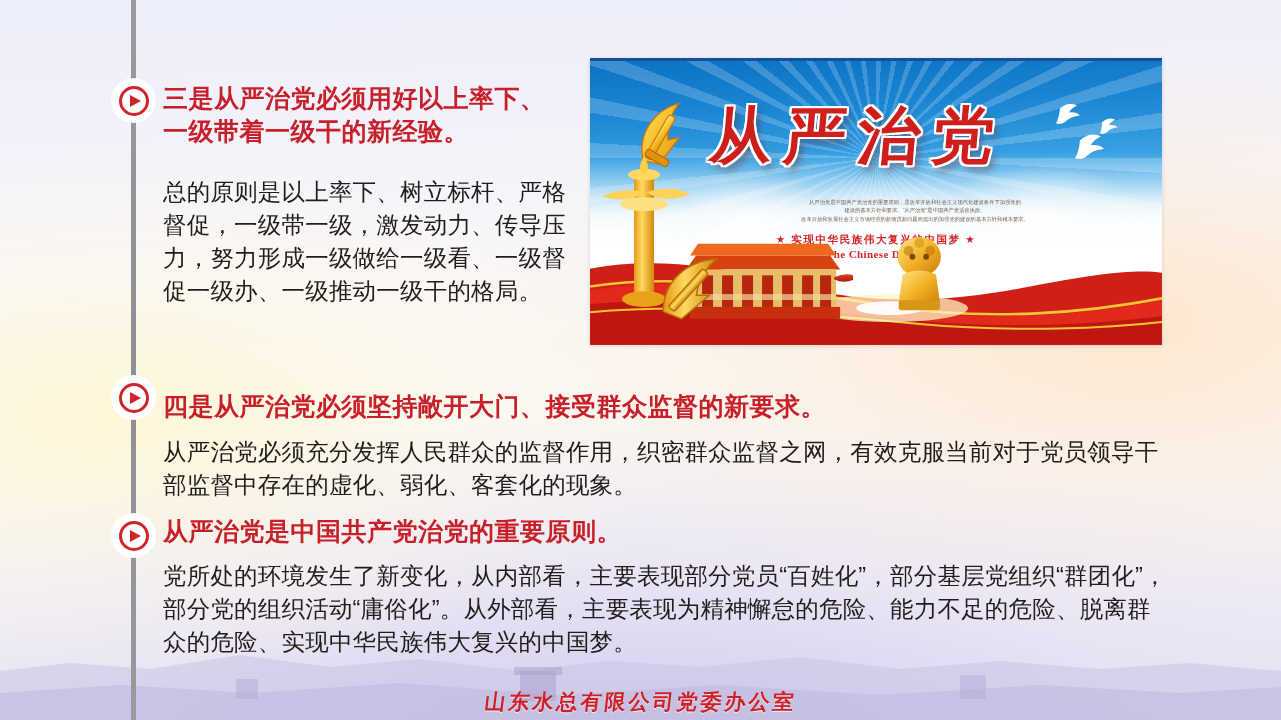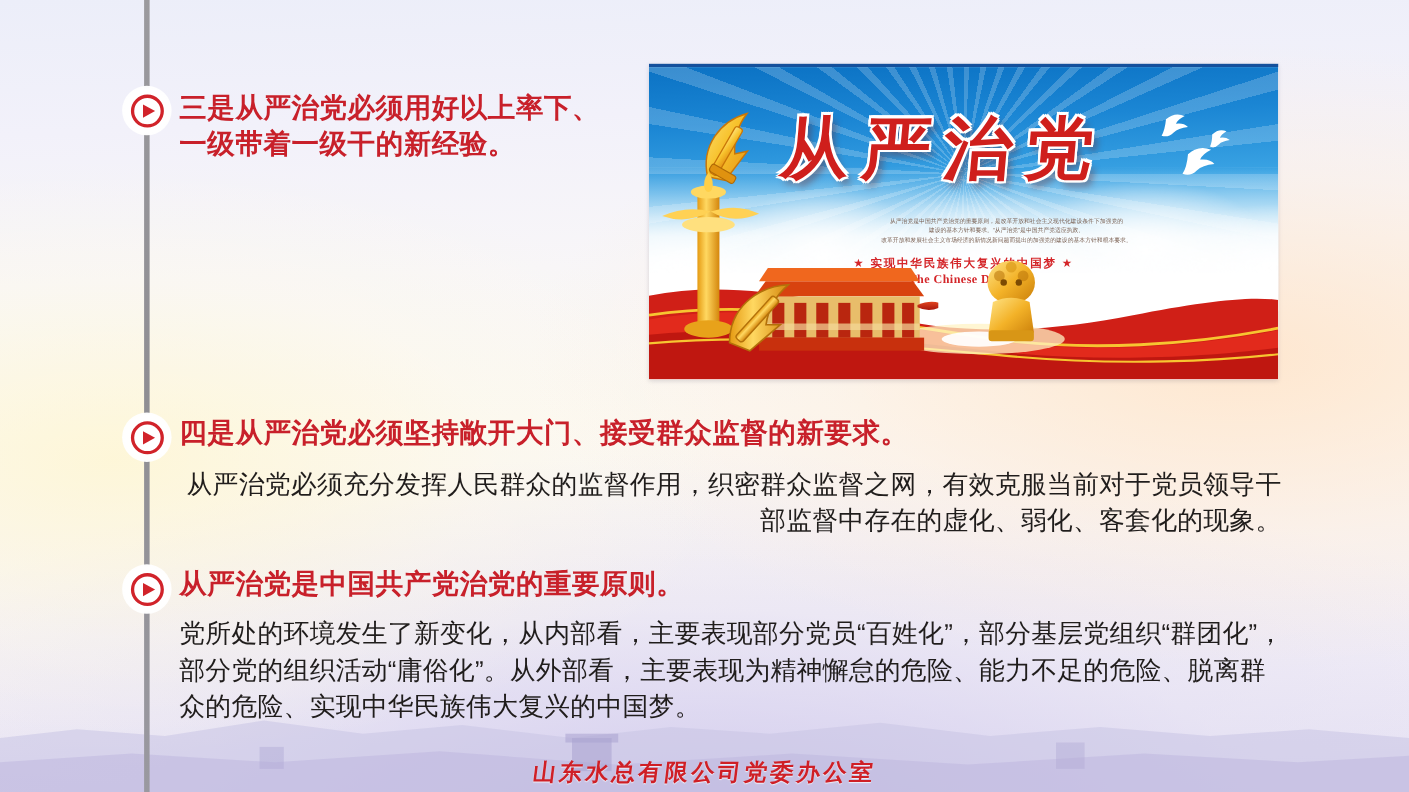--- a/index.html
+++ b/index.html
@@ -95,22 +95,22 @@
     letter-spacing: 0.2px;
     font-family: "Liberation Sans", "DejaVu Sans", sans-serif;
   }
 
   
   #sec-3 { left: 163px; top: 82px; width: 415px; }
   #sec-3 .heading { width: 415px; }
   #sec-3 .body-text { margin-top: 28px; width: 405px; }
 
   
-  #sec-4 { left: 163px; top: 378px; width: 1000px; }
-  #sec-4 .body-text { margin-top: 13px; width: 1002px; text-align: right; }
+  #sec-4 { left: 163px; top: 390px; width: 1000px; }
+  #sec-4 .body-text { margin-top: 13px; width: 1002px; }
 
   
   #sec-5 { left: 163px; top: 515px; width: 1005px; }
   #sec-5 .body-text { margin-top: 12px; width: 1010px; }
 
   
   .poster {
     position: absolute;
     left: 590px;
     top: 58px;
@@ -280,20 +280,21 @@
   </div>
   <div class="bullet-marker" style="top:513px;">
     <span class="ring">
       <span class="tri"></span>
     </span>
   </div>
 
   <div class="section" id="sec-3">
     <div class="heading">三是从严治党必须用好以上率下、
 一级带着一级干的新经验。</div>
+    <div class="body-text">总的原则是以上率下、树立标杆、严格督促，一级带一级，激发动力、传导压力，努力形成一级做给一级看、一级督促一级办、一级推动一级干的格局。</div>
   </div>
 
   <div class="section" id="sec-4">
     <div class="heading">四是从严治党必须坚持敞开大门、接受群众监督的新要求。</div>
     <div class="body-text">从严治党必须充分发挥人民群众的监督作用，织密群众监督之网，有效克服当前对于党员领导干部监督中存在的虚化、弱化、客套化的现象。</div>
   </div>
 
   <div class="section" id="sec-5">
     <div class="heading">从严治党是中国共产党治党的重要原则。</div>
     <div class="body-text">党所处的环境发生了新变化，从内部看，主要表现部分党员“百姓化”，部分基层党组织“群团化”，部分党的组织活动“庸俗化”。从外部看，主要表现为精神懈怠的危险、能力不足的危险、脱离群众的危险、实现中华民族伟大复兴的中国梦。</div>

